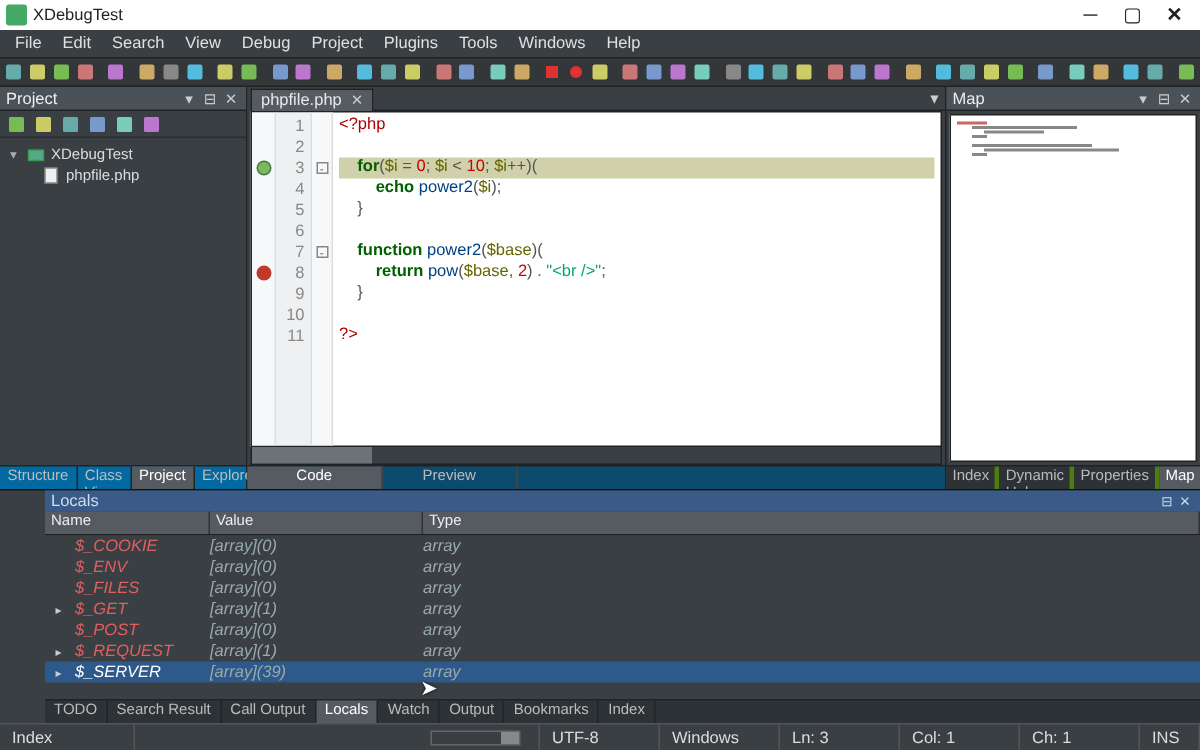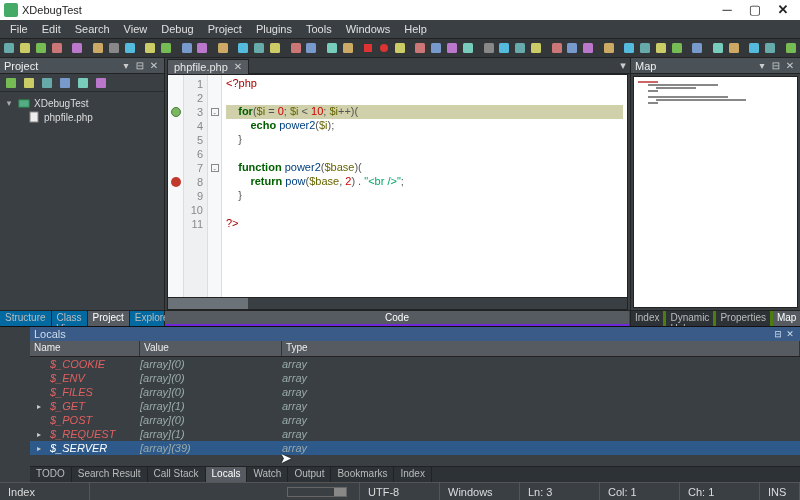--- a/index.html
+++ b/index.html
@@ -64,21 +64,21 @@
 .cl.hl { background:#d0d0aa;}
 .kw { color:#006000; font-weight:bold;}
 .var { color:#660; }
 .num { color:#c00;}
 .str { color:#0a6;}
 .tag { color:#a00;}
 .fnname { color:#004080;}
 .op { color:#555;}
 .ed-scroll { height:12px; background:#3a3f44; margin:0 2px; border:1px solid #222; border-top:none; position:relative;}
 .ed-scroll .thumb { position:absolute; left:0; width:80px; height:100%; background:#6b7278;}
-.previewtabs { height:16px; background:#6d28d9; display:flex; border-top:1px solid #222;flex-direction:column;}
+.previewtabs { height:16px; background:#0c4a6e; display:flex; border-top:1px solid #222;}
 .ptab { flex-basis:90px; text-align:center; padding:1px 0; color:#bbb; font-size:10px; border-right:1px solid #444;}
 .ptab.active { background:#555b61; color:#fff;}
 
 
 .rightpanel { width:170px; display:flex; flex-direction:column; background:#3a3f44; border-left:1px solid #222;}
 .minimap { flex:1; background:#fff; margin:2px; border:1px solid #222; padding:4px; overflow:hidden;}
 .minimap .mm { height:2px; margin-bottom:1px;}
 .righttabs { height:16px; background:#2d3236; display:flex; border-top:1px solid #222;}
 .righttabs .rtab { padding:1px 4px; color:#bbb; font-size:10px; border-right:3px solid #4d7c0f;}
 .righttabs .rtab.active { background:#555b61; color:#fff;}
@@ -613,21 +613,21 @@
       <div class="trow sel">
         <span class="cexp">▸</span>
         <span class="cname white">$_SERVER</span>
         <span class="cval">[array](39)</span>
         <span class="ctype">array</span>
       </div>
     </div>
   <div class="bottomtabs" id="bottomtabs">
       <span class="btab">TODO</span>
       <span class="btab">Search Result</span>
-      <span class="btab">Call Stack</span>
+      <span class="btab">Call Output</span>
       <span class="btab active">Locals</span>
       <span class="btab">Watch</span>
       <span class="btab">Output</span>
       <span class="btab">Bookmarks</span>
       <span class="btab">Index</span>
     </div>
 </div>
 
 <div class="statusbar">
   <div class="sseg" style="min-width:90px">Index</div>

